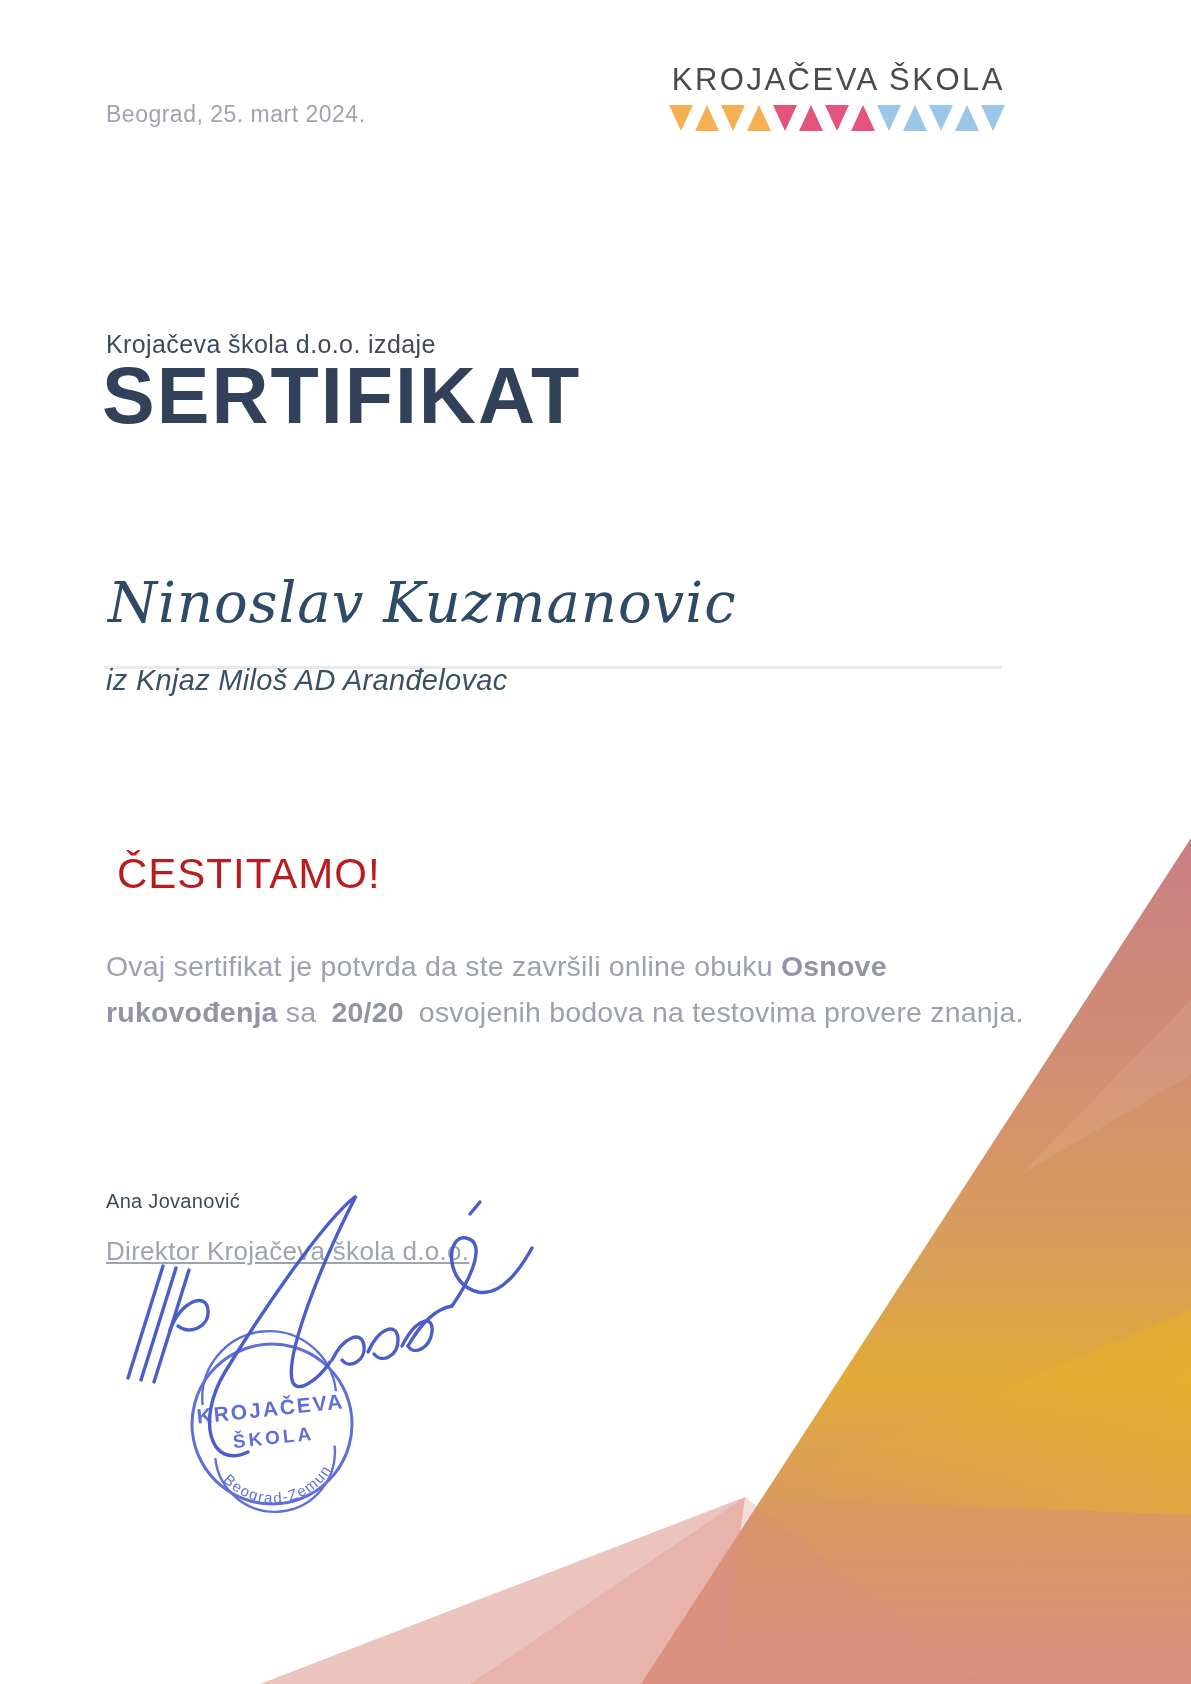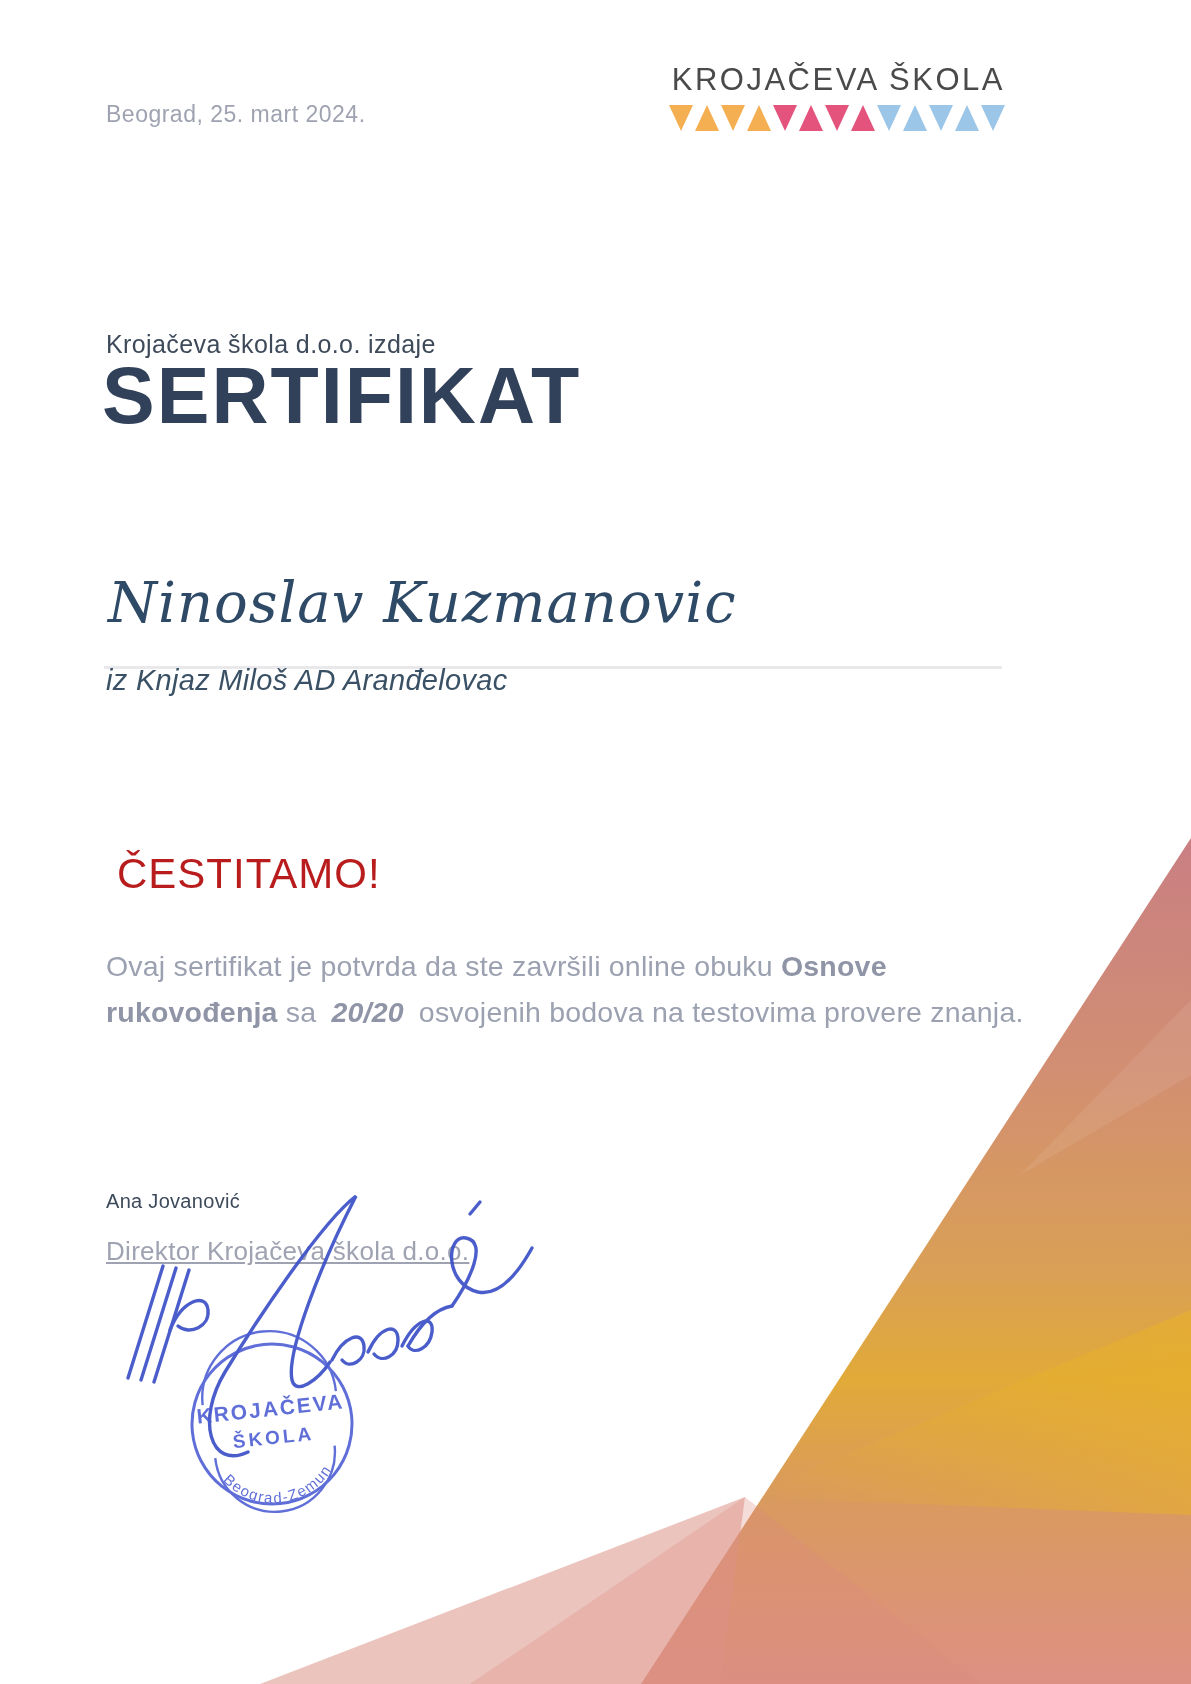--- a/index.html
+++ b/index.html
@@ -44,21 +44,21 @@
     left:106px;top:664px;
     font-style:italic;font-weight:500;font-size:29px;color:#3a5065;letter-spacing:.3px;
   }
   
   .congrats{left:105px;top:850px;font-size:42px;color:#b91c1c;letter-spacing:1px;font-weight:400;margin-left:12px;}
   .body-text{
     left:106px;top:943px;width:1000px;
     font-size:28.5px;line-height:1.62;color:#9ba1b0;letter-spacing:.2px;
   }
   .body-text b{color:#8f95a6;font-weight:700;}
-  .score{padding:0 7px;font-style:italic;}
+  .score{padding:0 7px;}
   
   .signer-name{left:106px;top:1190px;font-size:20px;color:#3d4a5c;letter-spacing:.3px;}
   .signer-title{left:106px;top:1236px;font-size:26px;color:#9fa3b1;letter-spacing:.3px;text-decoration:underline;}
   
   .deco-svg,.sig-svg{left:0;top:0;pointer-events:none;}
   .content{position:relative;z-index:2;}
 </style>
 </head>
 <body>
 

